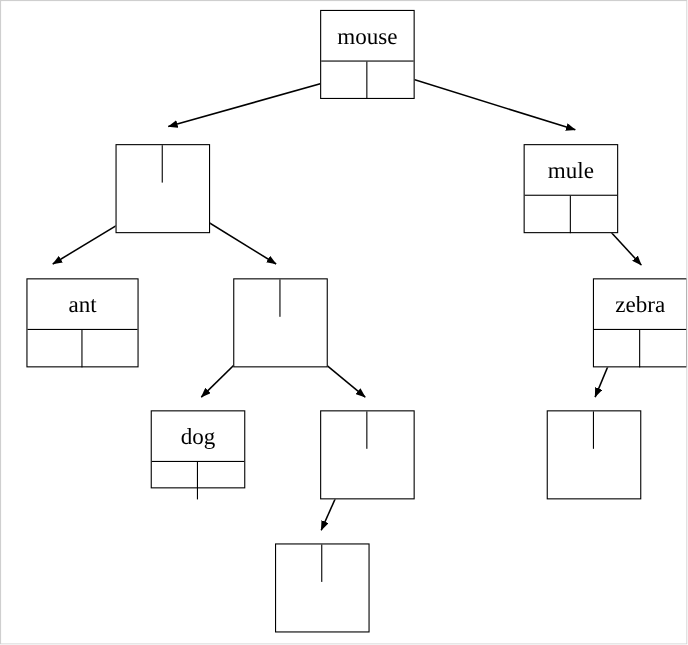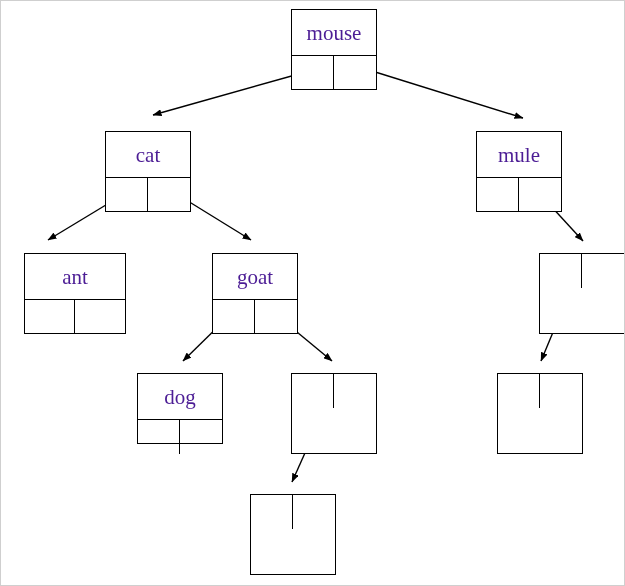--- a/index.html
+++ b/index.html
@@ -33,21 +33,21 @@
     border: 1.5px solid #000000;
     background: #ffffff;
   }
   .node-label {
     box-sizing: border-box;
     width: 100%;
     height: 46px;
     line-height: 46px;
     text-align: center;
     font-size: 21px;
-    color: #4c1d95;
+    color: #000000;
     border-bottom: 1.5px solid #000000;
     white-space: nowrap;
   }
   .node-ptrs {
     display: flex;
     width: 100%;
     height: 34px;
   }
   .ptr-cell {
     flex: 1 1 50%;
@@ -84,48 +84,47 @@
 
   <div id="node-layer">
       <div class="node" style="left: 290px; top: 8px; width: 86px; height: 81px;">
         <div class="node-label">mouse</div>
         <div class="node-ptrs">
           <div class="ptr-cell left"></div>
           <div class="ptr-cell right"></div>
         </div>
       </div>
       <div class="node" style="left: 104px; top: 130px; width: 86px; height: 81px;">
-        <div class="node-label">cat</div>
         <div class="node-ptrs">
           <div class="ptr-cell left"></div>
           <div class="ptr-cell right"></div>
         </div>
       </div>
       <div class="node" style="left: 475px; top: 130px; width: 86px; height: 81px;">
         <div class="node-label">mule</div>
         <div class="node-ptrs">
           <div class="ptr-cell left"></div>
           <div class="ptr-cell right"></div>
         </div>
       </div>
       <div class="node" style="left: 3px; top: 252px; width: 102px; height: 81px; margin-left: 20px;">
         <div class="node-label">ant</div>
         <div class="node-ptrs">
           <div class="ptr-cell left"></div>
           <div class="ptr-cell right"></div>
         </div>
       </div>
       <div class="node" style="left: 211px; top: 252px; width: 86px; height: 81px;">
-        <div class="node-label">goat</div>
         <div class="node-ptrs">
           <div class="ptr-cell left"></div>
           <div class="ptr-cell right"></div>
         </div>
       </div>
       <div class="node" style="left: 538px; top: 252px; width: 86px; height: 81px;">
+        <div class="node-label">zebra</div>
         <div class="node-ptrs">
           <div class="ptr-cell left"></div>
           <div class="ptr-cell right"></div>
         </div>
       </div>
       <div class="node" style="left: 136px; top: 372px; width: 86px; height: 71px;">
         <div class="node-label">dog</div>
         <div class="node-ptrs">
           <div class="ptr-cell left"></div>
           <div class="ptr-cell right"></div>

